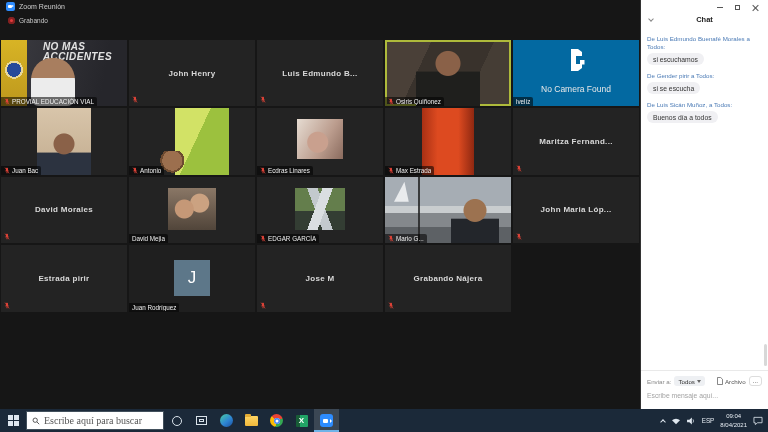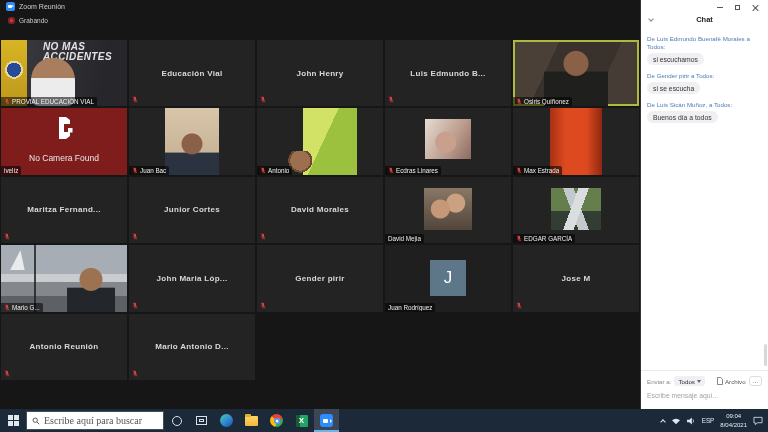--- a/index.html
+++ b/index.html
@@ -38,21 +38,21 @@
         background:linear-gradient(#a87e5f 0 42%,#ececec 42%); border-radius:46% 46% 8px 8px; }
   .poster-text { position:absolute; top:2px; left:42px; right:2px; z-index:1; font-weight:800; font-style:italic;
         font-size:10px; line-height:1.02; color:#e3e3e3; text-transform:uppercase; letter-spacing:.4px; }
 
   .t-osiris { background:linear-gradient(115deg,#4a4038 0 30%,#39322c 30% 70%,#453d35 70%); }
   .t-osiris::after { content:''; position:absolute; left:50%; transform:translateX(-50%); bottom:0; width:64px; height:56px;
         background:radial-gradient(circle at 50% 24%,#8a6148 0 12px,transparent 13px),
                    linear-gradient(transparent 38%,#1f1f1d 39%);
         border-radius:4px 4px 0 0; }
 
-  .t-nocam { background:#7f1d1d; }
+  .t-nocam { background:#0369a1; }
   .nocam-logo { position:absolute; top:7px; left:50%; transform:translateX(-50%); width:22px; height:26px; }
   .nocam-logo svg { width:100%; height:100%; }
   .center-text { position:absolute; bottom:12px; width:100%; text-align:center; color:#e8e8e8; font-size:8.5px; }
 
   .t-juan::before { content:''; position:absolute; left:50%; transform:translateX(-50%); top:0; bottom:0; width:54px;
         background:linear-gradient(#d8c5aa,#c2ac8f); }
   .t-juan::after { content:''; position:absolute; left:50%; transform:translateX(-50%); bottom:0; width:54px; height:42px;
         background:radial-gradient(circle at 50% 26%,#8a6148 0 10px,transparent 11px),
                    linear-gradient(transparent 46%,#2c3340 47%); }
 
@@ -180,31 +180,20 @@
                 <path d="M5 1.2c-1 0-1.7.7-1.7 1.6v3c0 .9.7 1.6 1.7 1.6s1.7-.7 1.7-1.6v-3C6.7 1.9 6 1.2 5 1.2z" fill="#e04338"></path>
                 <path d="M2.2 5.8c0 1.5 1.2 2.7 2.8 2.7s2.8-1.2 2.8-2.7" fill="none" stroke="#e04338" stroke-width="1"></path>
                 <rect x="4.4" y="8.6" width="1.2" height="2.2" fill="#e04338"></rect>
                 <line x1="1.6" y1="1" x2="8.6" y2="11" stroke="#e04338" stroke-width="1.2"></line>
               </svg>
             </div>
             <div class="label-text">PROVIAL EDUCACIÓN VIAL</div>
           </div>
         </div>
         <div class="tile t-name">
-          <div class="center-name">Educación Vial</div>
-          <div class="mic-solo">
-            <svg viewBox="0 0 10 12">
-              <path d="M5 1.2c-1 0-1.7.7-1.7 1.6v3c0 .9.7 1.6 1.7 1.6s1.7-.7 1.7-1.6v-3C6.7 1.9 6 1.2 5 1.2z" fill="#e04338"></path>
-              <path d="M2.2 5.8c0 1.5 1.2 2.7 2.8 2.7s2.8-1.2 2.8-2.7" fill="none" stroke="#e04338" stroke-width="1"></path>
-              <rect x="4.4" y="8.6" width="1.2" height="2.2" fill="#e04338"></rect>
-              <line x1="1.6" y1="1" x2="8.6" y2="11" stroke="#e04338" stroke-width="1.2"></line>
-            </svg>
-          </div>
-        </div>
-        <div class="tile t-name">
           <div class="center-name">John Henry</div>
           <div class="mic-solo">
             <svg viewBox="0 0 10 12">
               <path d="M5 1.2c-1 0-1.7.7-1.7 1.6v3c0 .9.7 1.6 1.7 1.6s1.7-.7 1.7-1.6v-3C6.7 1.9 6 1.2 5 1.2z" fill="#e04338"></path>
               <path d="M2.2 5.8c0 1.5 1.2 2.7 2.8 2.7s2.8-1.2 2.8-2.7" fill="none" stroke="#e04338" stroke-width="1"></path>
               <rect x="4.4" y="8.6" width="1.2" height="2.2" fill="#e04338"></rect>
               <line x1="1.6" y1="1" x2="8.6" y2="11" stroke="#e04338" stroke-width="1.2"></line>
             </svg>
           </div>
         </div>
@@ -299,31 +288,20 @@
           <div class="mic-solo">
             <svg viewBox="0 0 10 12">
               <path d="M5 1.2c-1 0-1.7.7-1.7 1.6v3c0 .9.7 1.6 1.7 1.6s1.7-.7 1.7-1.6v-3C6.7 1.9 6 1.2 5 1.2z" fill="#e04338"></path>
               <path d="M2.2 5.8c0 1.5 1.2 2.7 2.8 2.7s2.8-1.2 2.8-2.7" fill="none" stroke="#e04338" stroke-width="1"></path>
               <rect x="4.4" y="8.6" width="1.2" height="2.2" fill="#e04338"></rect>
               <line x1="1.6" y1="1" x2="8.6" y2="11" stroke="#e04338" stroke-width="1.2"></line>
             </svg>
           </div>
         </div>
         <div class="tile t-name">
-          <div class="center-name">Junior Cortes</div>
-          <div class="mic-solo">
-            <svg viewBox="0 0 10 12">
-              <path d="M5 1.2c-1 0-1.7.7-1.7 1.6v3c0 .9.7 1.6 1.7 1.6s1.7-.7 1.7-1.6v-3C6.7 1.9 6 1.2 5 1.2z" fill="#e04338"></path>
-              <path d="M2.2 5.8c0 1.5 1.2 2.7 2.8 2.7s2.8-1.2 2.8-2.7" fill="none" stroke="#e04338" stroke-width="1"></path>
-              <rect x="4.4" y="8.6" width="1.2" height="2.2" fill="#e04338"></rect>
-              <line x1="1.6" y1="1" x2="8.6" y2="11" stroke="#e04338" stroke-width="1.2"></line>
-            </svg>
-          </div>
-        </div>
-        <div class="tile t-name">
           <div class="center-name">David Morales</div>
           <div class="mic-solo">
             <svg viewBox="0 0 10 12">
               <path d="M5 1.2c-1 0-1.7.7-1.7 1.6v3c0 .9.7 1.6 1.7 1.6s1.7-.7 1.7-1.6v-3C6.7 1.9 6 1.2 5 1.2z" fill="#e04338"></path>
               <path d="M2.2 5.8c0 1.5 1.2 2.7 2.8 2.7s2.8-1.2 2.8-2.7" fill="none" stroke="#e04338" stroke-width="1"></path>
               <rect x="4.4" y="8.6" width="1.2" height="2.2" fill="#e04338"></rect>
               <line x1="1.6" y1="1" x2="8.6" y2="11" stroke="#e04338" stroke-width="1.2"></line>
             </svg>
           </div>
         </div>
@@ -363,21 +341,21 @@
           <div class="mic-solo">
             <svg viewBox="0 0 10 12">
               <path d="M5 1.2c-1 0-1.7.7-1.7 1.6v3c0 .9.7 1.6 1.7 1.6s1.7-.7 1.7-1.6v-3C6.7 1.9 6 1.2 5 1.2z" fill="#e04338"></path>
               <path d="M2.2 5.8c0 1.5 1.2 2.7 2.8 2.7s2.8-1.2 2.8-2.7" fill="none" stroke="#e04338" stroke-width="1"></path>
               <rect x="4.4" y="8.6" width="1.2" height="2.2" fill="#e04338"></rect>
               <line x1="1.6" y1="1" x2="8.6" y2="11" stroke="#e04338" stroke-width="1.2"></line>
             </svg>
           </div>
         </div>
         <div class="tile t-name">
-          <div class="center-name">Gender pirir</div>
+          <div class="center-name">Estrada pirir</div>
           <div class="mic-solo">
             <svg viewBox="0 0 10 12">
               <path d="M5 1.2c-1 0-1.7.7-1.7 1.6v3c0 .9.7 1.6 1.7 1.6s1.7-.7 1.7-1.6v-3C6.7 1.9 6 1.2 5 1.2z" fill="#e04338"></path>
               <path d="M2.2 5.8c0 1.5 1.2 2.7 2.8 2.7s2.8-1.2 2.8-2.7" fill="none" stroke="#e04338" stroke-width="1"></path>
               <rect x="4.4" y="8.6" width="1.2" height="2.2" fill="#e04338"></rect>
               <line x1="1.6" y1="1" x2="8.6" y2="11" stroke="#e04338" stroke-width="1.2"></line>
             </svg>
           </div>
         </div>
         <div class="tile t-initial">
@@ -391,32 +369,21 @@
           <div class="mic-solo">
             <svg viewBox="0 0 10 12">
               <path d="M5 1.2c-1 0-1.7.7-1.7 1.6v3c0 .9.7 1.6 1.7 1.6s1.7-.7 1.7-1.6v-3C6.7 1.9 6 1.2 5 1.2z" fill="#e04338"></path>
               <path d="M2.2 5.8c0 1.5 1.2 2.7 2.8 2.7s2.8-1.2 2.8-2.7" fill="none" stroke="#e04338" stroke-width="1"></path>
               <rect x="4.4" y="8.6" width="1.2" height="2.2" fill="#e04338"></rect>
               <line x1="1.6" y1="1" x2="8.6" y2="11" stroke="#e04338" stroke-width="1.2"></line>
             </svg>
           </div>
         </div>
         <div class="tile t-name">
-          <div class="center-name">Antonio Reunión</div>
-          <div class="mic-solo">
-            <svg viewBox="0 0 10 12">
-              <path d="M5 1.2c-1 0-1.7.7-1.7 1.6v3c0 .9.7 1.6 1.7 1.6s1.7-.7 1.7-1.6v-3C6.7 1.9 6 1.2 5 1.2z" fill="#e04338"></path>
-              <path d="M2.2 5.8c0 1.5 1.2 2.7 2.8 2.7s2.8-1.2 2.8-2.7" fill="none" stroke="#e04338" stroke-width="1"></path>
-              <rect x="4.4" y="8.6" width="1.2" height="2.2" fill="#e04338"></rect>
-              <line x1="1.6" y1="1" x2="8.6" y2="11" stroke="#e04338" stroke-width="1.2"></line>
-            </svg>
-          </div>
-        </div>
-        <div class="tile t-name">
-          <div class="center-name">Mario Antonio D...</div>
+          <div class="center-name">Grabando Nájera</div>
           <div class="mic-solo">
             <svg viewBox="0 0 10 12">
               <path d="M5 1.2c-1 0-1.7.7-1.7 1.6v3c0 .9.7 1.6 1.7 1.6s1.7-.7 1.7-1.6v-3C6.7 1.9 6 1.2 5 1.2z" fill="#e04338"></path>
               <path d="M2.2 5.8c0 1.5 1.2 2.7 2.8 2.7s2.8-1.2 2.8-2.7" fill="none" stroke="#e04338" stroke-width="1"></path>
               <rect x="4.4" y="8.6" width="1.2" height="2.2" fill="#e04338"></rect>
               <line x1="1.6" y1="1" x2="8.6" y2="11" stroke="#e04338" stroke-width="1.2"></line>
             </svg>
           </div>
         </div>
       </div>

